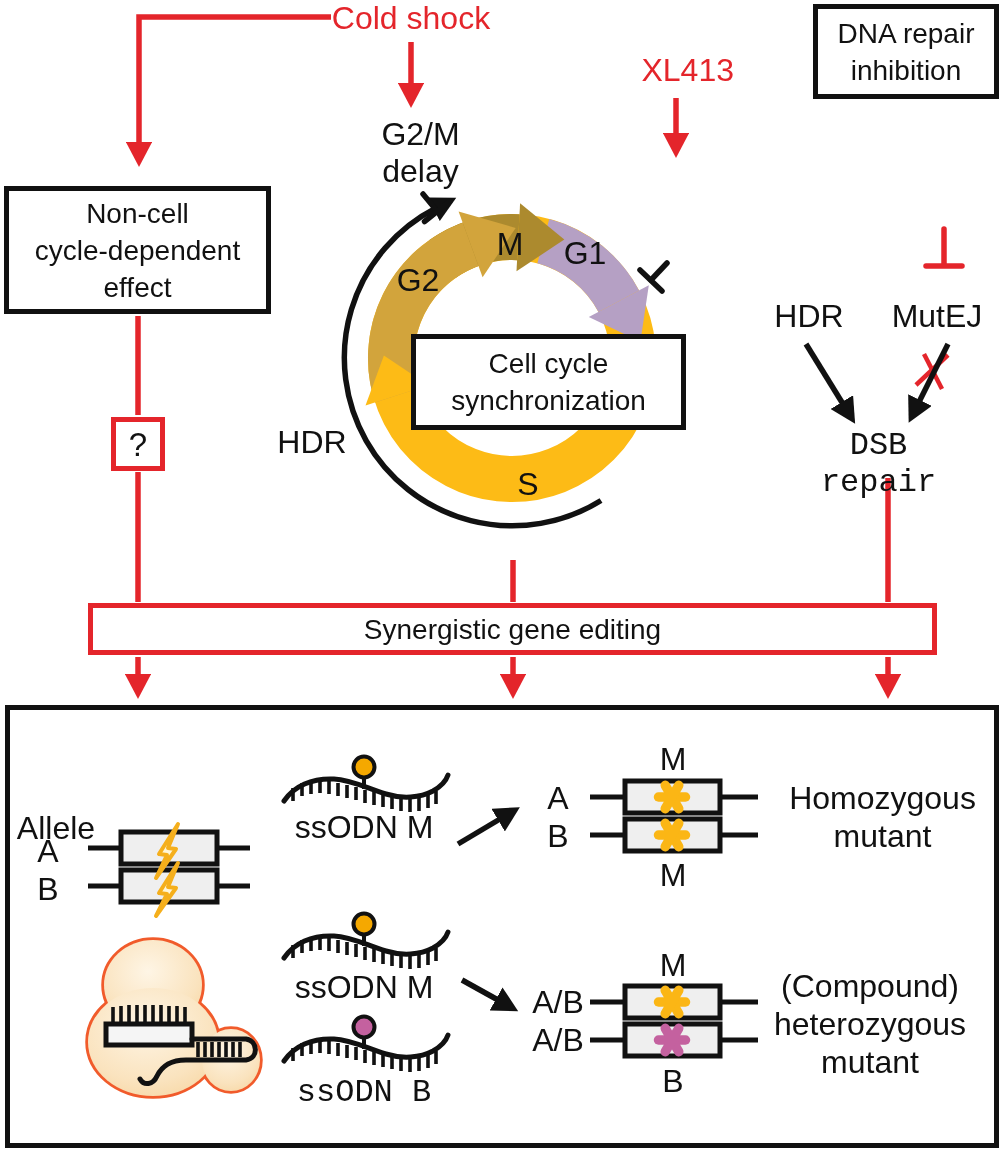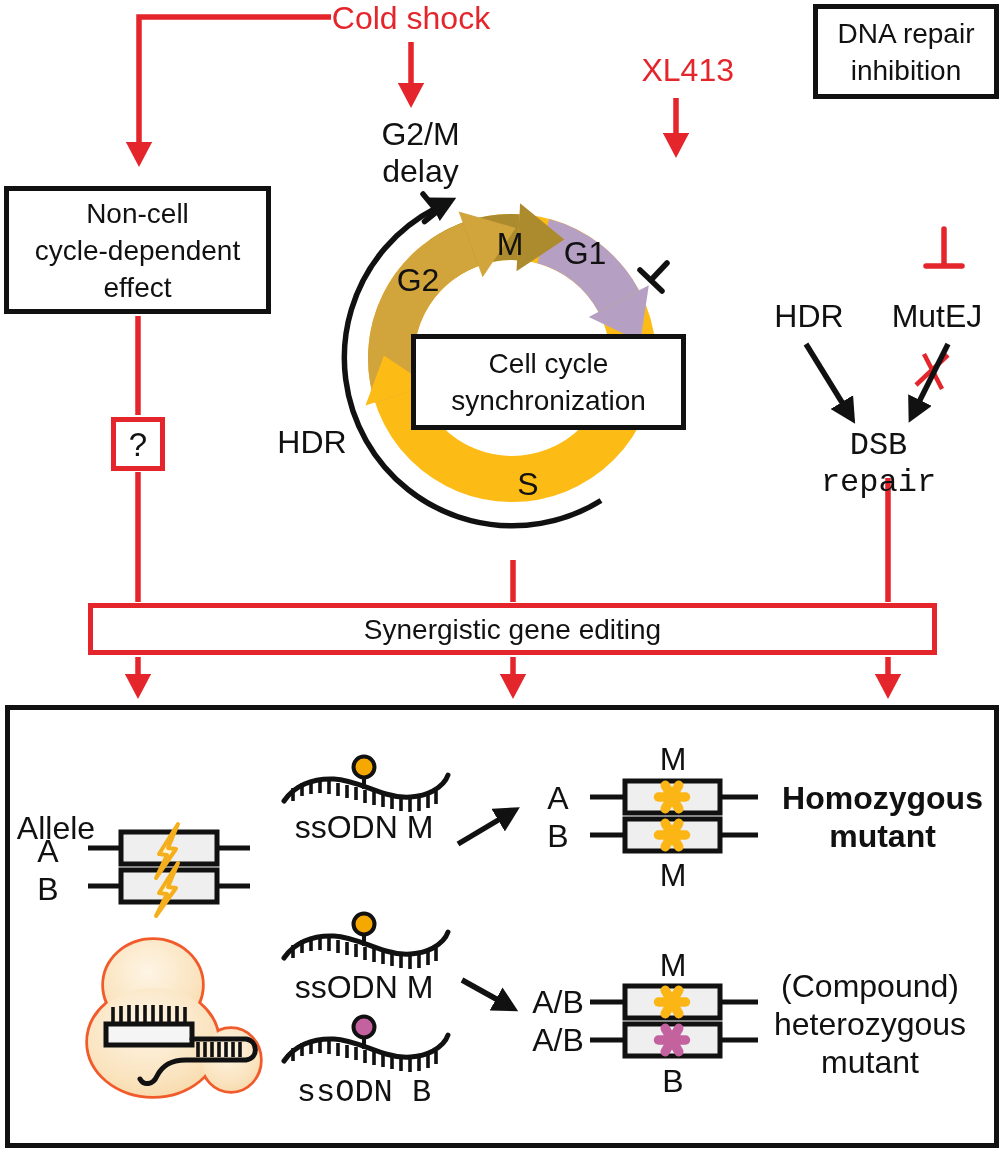--- a/index.html
+++ b/index.html
@@ -191,21 +191,21 @@
 
   <div class="t" style="left:12px;top:810px;width:88px;">Allele</div>
   <div class="t" style="left:26px;top:833px;width:44px;">A</div>
   <div class="t" style="left:26px;top:871px;width:44px;">B</div>
   <div class="t" style="left:288px;top:809px;width:152px;">ssODN M</div>
 
   <div class="t" style="left:653px;top:741px;width:40px;">M</div>
   <div class="t" style="left:536px;top:780px;width:44px;">A</div>
   <div class="t" style="left:536px;top:818px;width:44px;">B</div>
   <div class="t" style="left:653px;top:857px;width:40px;">M</div>
-  <div class="t" style="left:775px;top:779px;width:215px;line-height:38px;font-weight:bold;">Homozygous
+  <div class="t" style="left:775px;top:779px;width:215px;line-height:38px;">Homozygous
 mutant</div>
 
   <div class="t" style="left:288px;top:969px;width:152px;">ssODN M</div>
   <div class="t" style="left:288px;top:1074px;width:152px;font-family:Liberation Mono, monospace;">ssODN B</div>
   <div class="t" style="left:653px;top:947px;width:40px;">M</div>
   <div class="t" style="left:524px;top:984px;width:68px;">A/B</div>
   <div class="t" style="left:524px;top:1022px;width:68px;">A/B</div>
   <div class="t" style="left:653px;top:1063px;width:40px;">B</div>
   <div class="t" style="left:750px;top:967px;width:240px;line-height:38px;">(Compound)
 heterozygous

